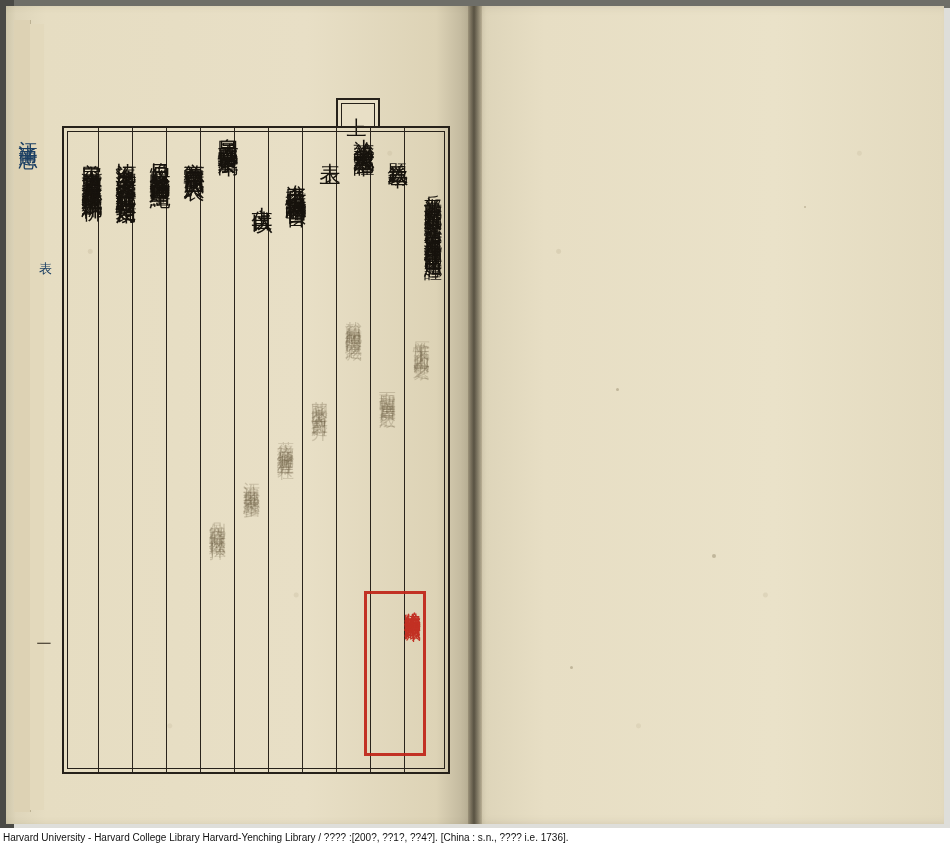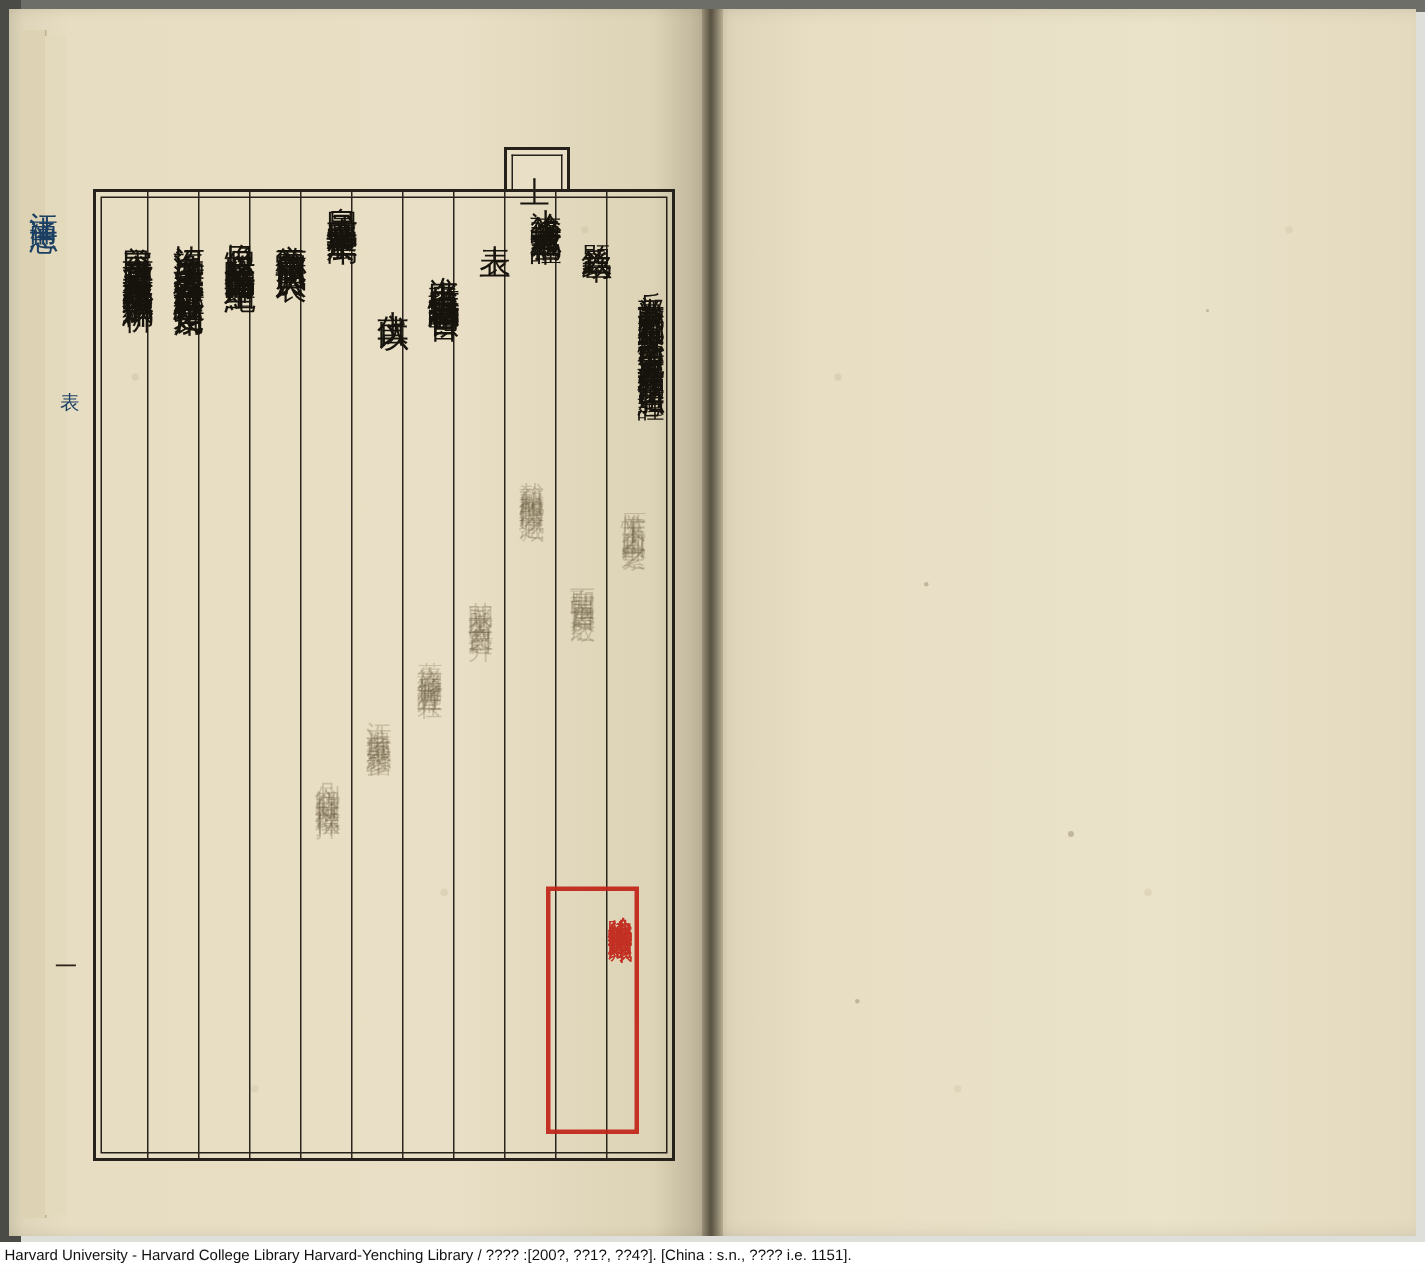--- a/index.html
+++ b/index.html
@@ -289,13 +289,13 @@
         <div class="vcol" style="right:346px; top:18px;  font-size:21px;">善容民之大道是資圖志永著藩垣敬輯成編仰祈</div>
       </div>
 
       <div class="seal">哈佛大學哈佛燕京圖書館珍藏印</div>
     </div>
 
     <div class="gutter"></div>
   </div>
 </div>
 
-<div id="caption">Harvard University - Harvard College Library Harvard-Yenching Library / ???? :[200?, ??1?, ??4?]. [China : s.n., ???? i.e. 1151].</div>
+<div id="caption">Harvard University - Harvard College Library Harvard-Yenching Library / ???? :[200?, ??1?, ??4?]. [China : s.n., ???? i.e. 1736].</div>
 
 </body></html>

